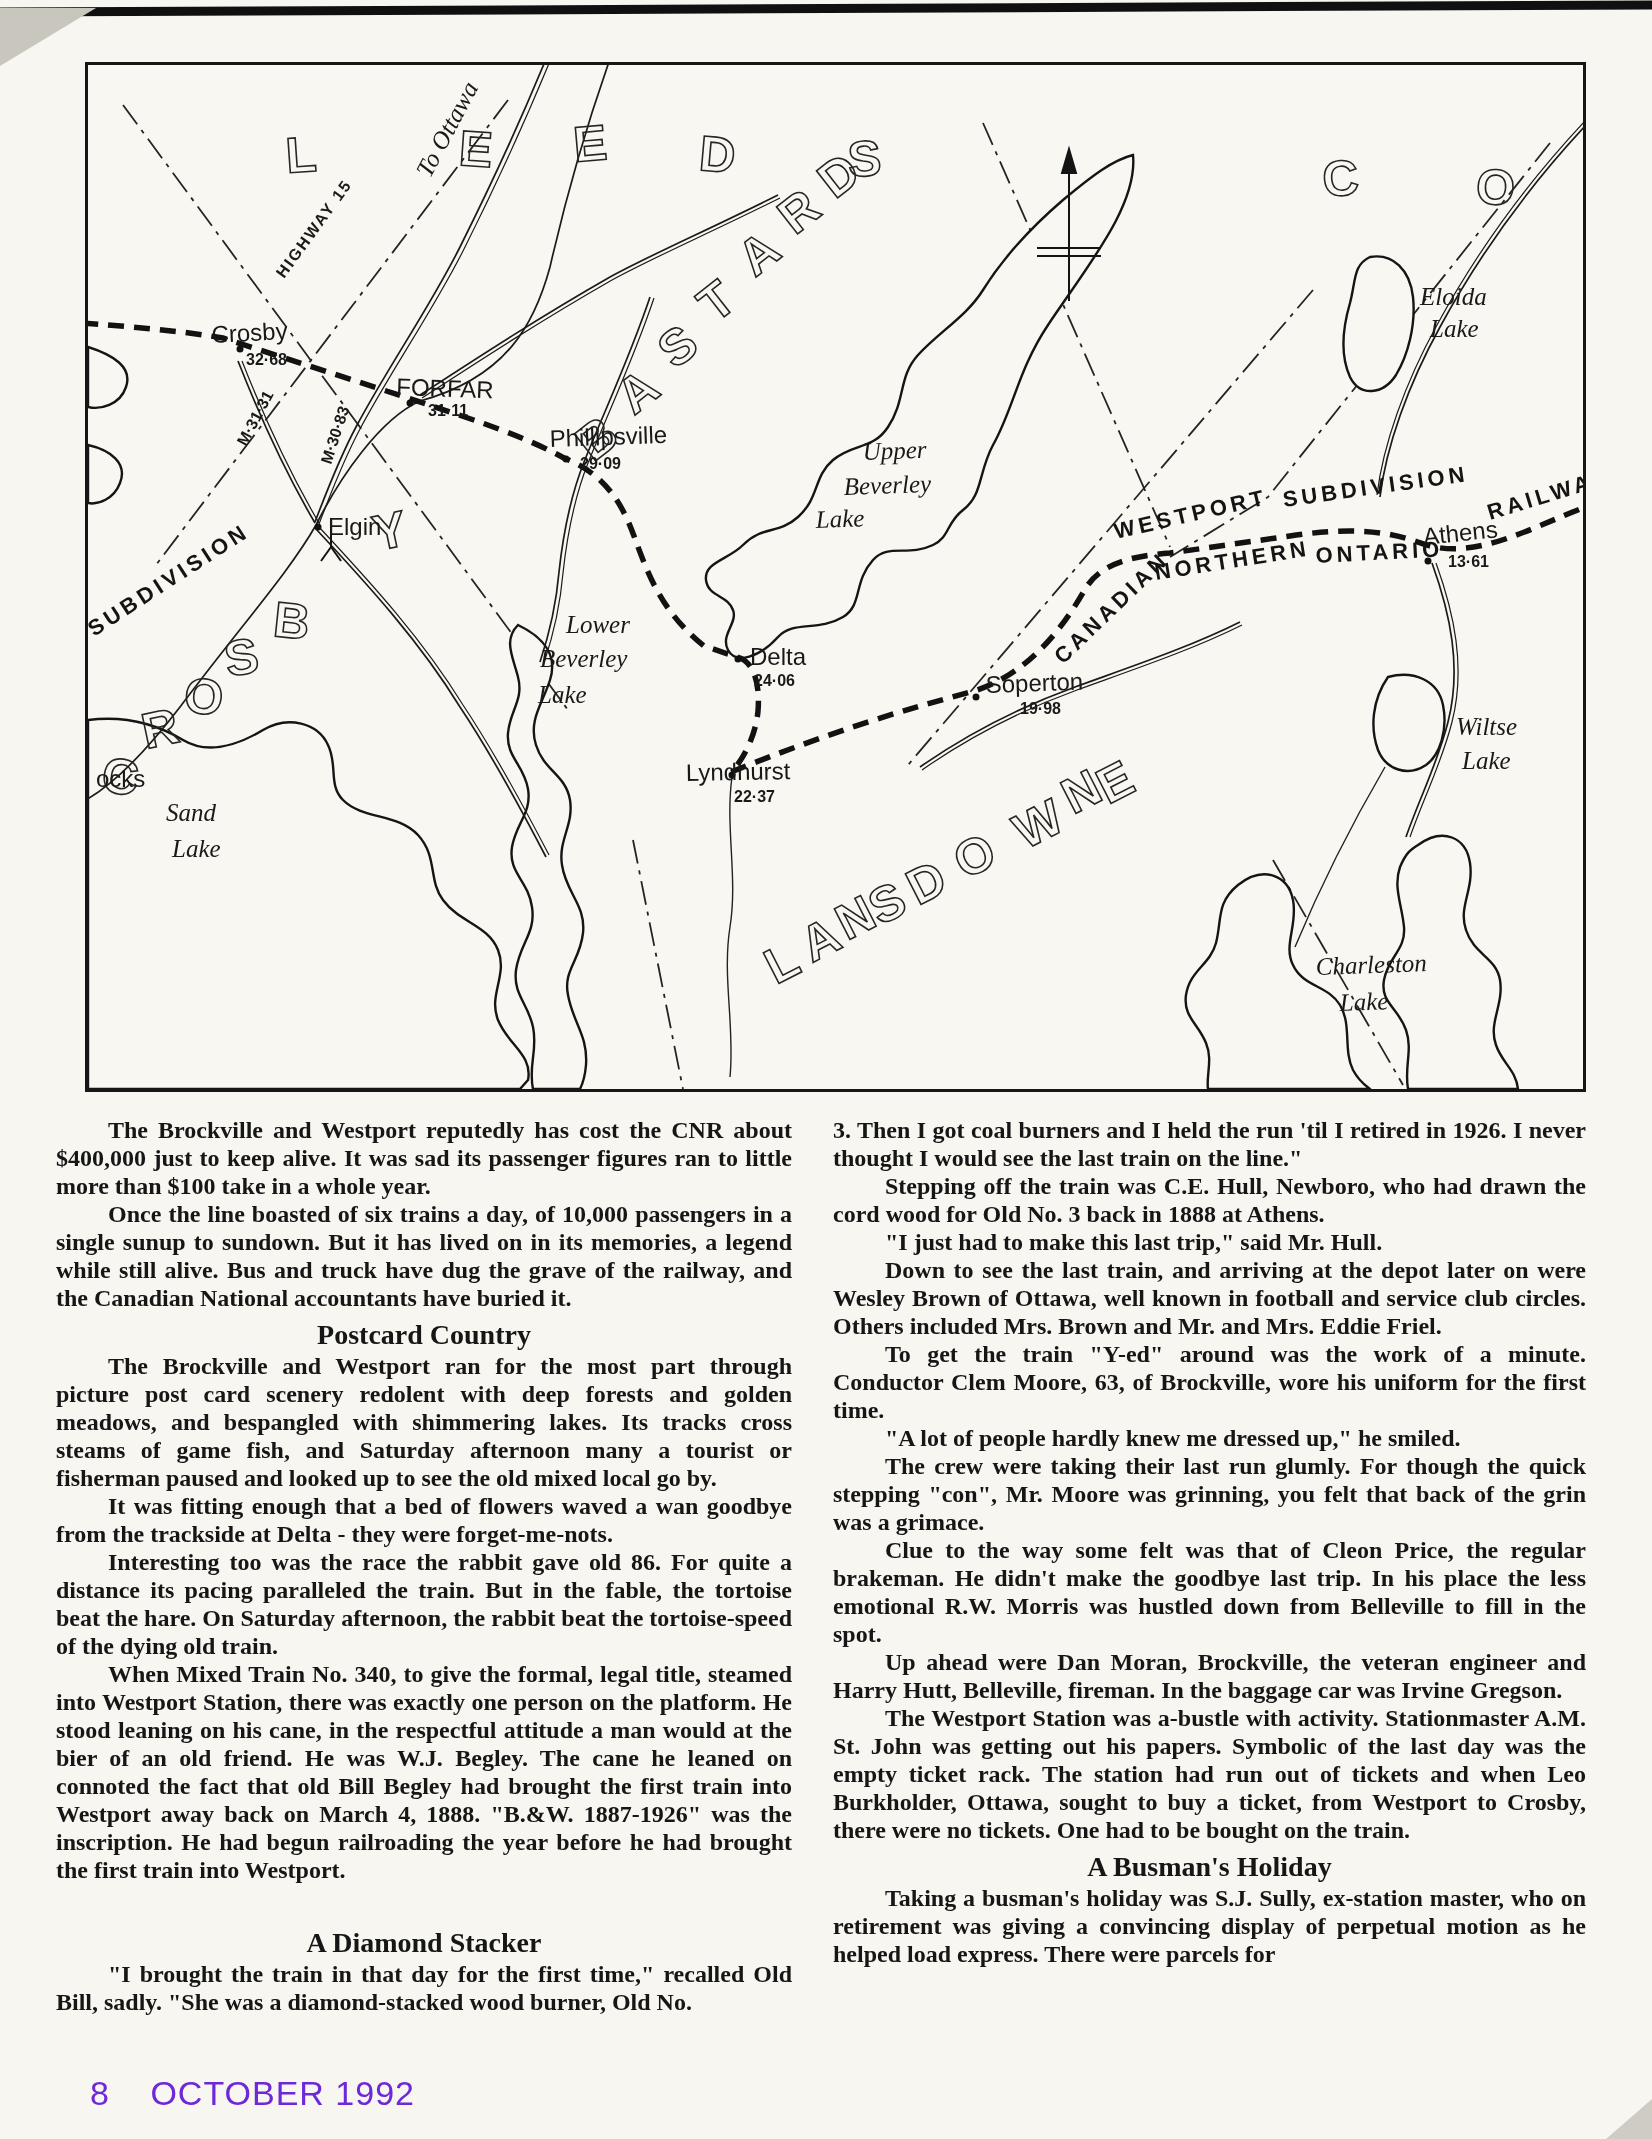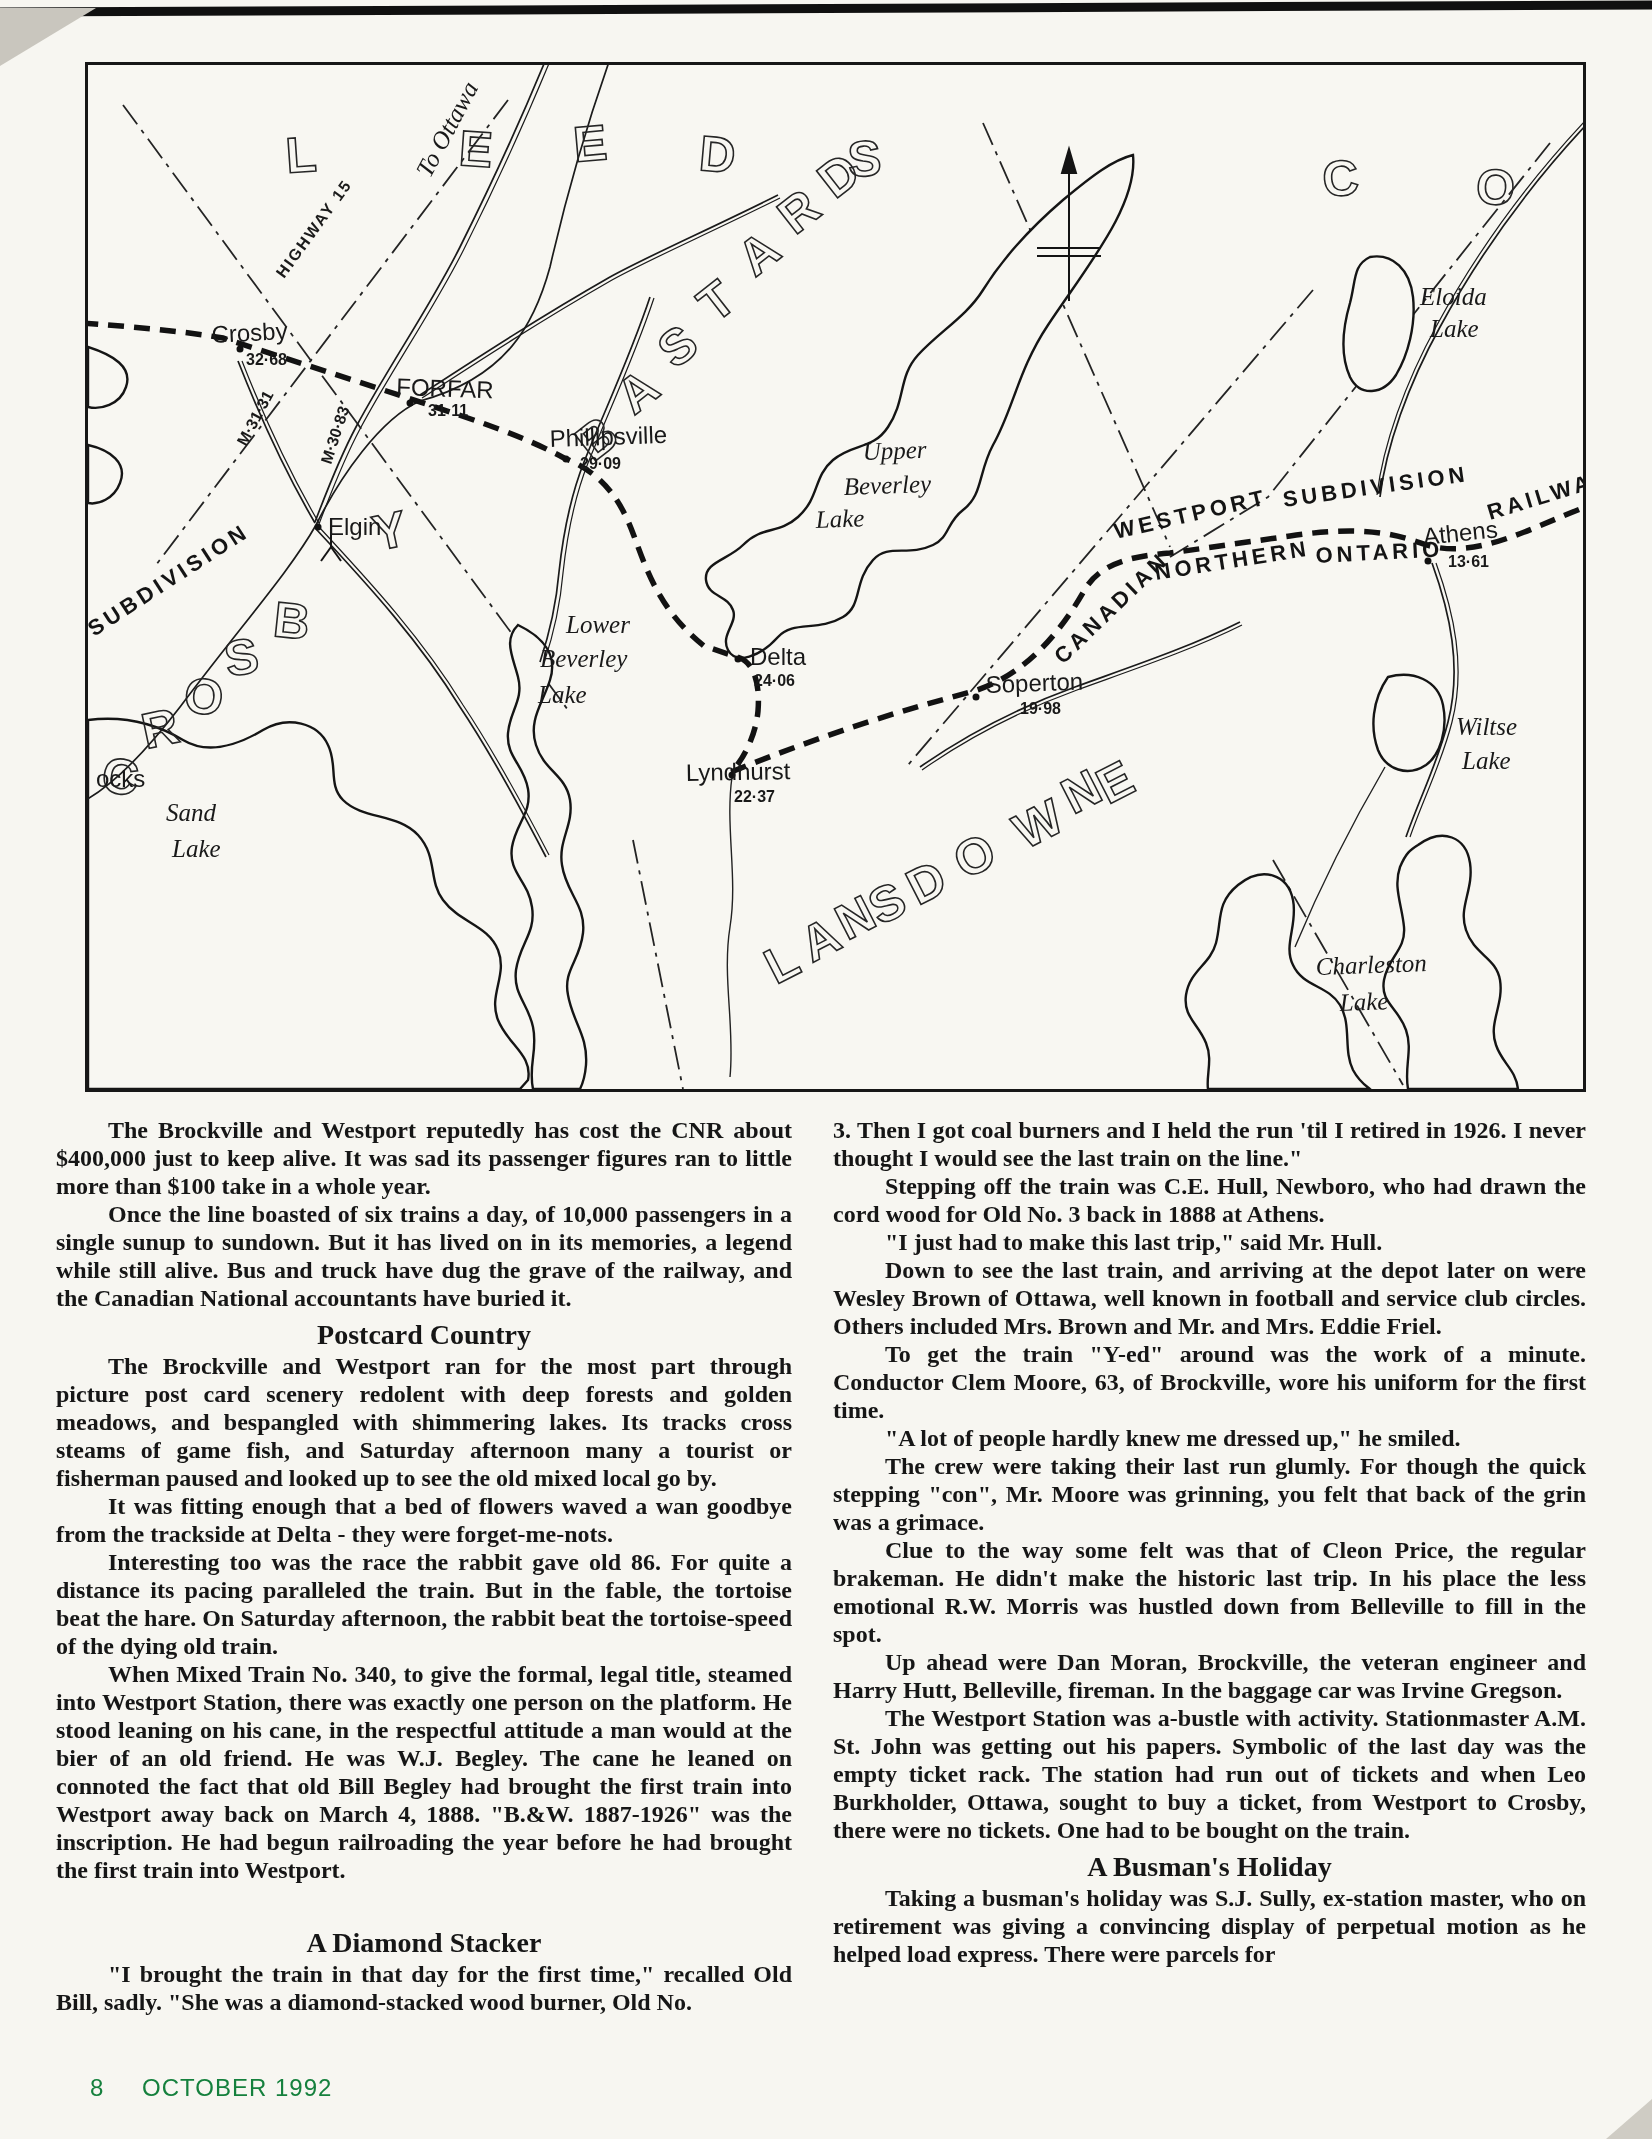--- a/index.html
+++ b/index.html
@@ -38,21 +38,21 @@
   
   .col{position:absolute;top:1116px;font-size:24px;line-height:28px;text-align:justify;}
   .col-left{left:56px;width:736px;}
   .col-right{left:833px;width:753px;}
   .para{margin:0;text-indent:52px;font-weight:bold;}
   .para.noindent{text-indent:0;}
   .heading{margin:8px 0 2px 0;font-size:28px;line-height:30px;text-align:center;font-weight:bold;}
   .heading.gap-big{margin-top:44px;}
   .heading.gap-med{}
   .footer{position:absolute;left:90px;top:2074px;font-family:"Liberation Sans",sans-serif;
-        font-size:24px;color:#15803d;letter-spacing:1px;}
+        font-size:34px;color:#6d28d9;letter-spacing:1px;}
   .footer .issue{margin-left:30px;}
 </style>
 </head>
 <body>
 
 <div class="page">
   <div class="scan-top-edge"></div>
   <div class="torn-corner"></div>
   <div class="fold-br"></div>
 
@@ -219,21 +219,21 @@
   </div>
 
   <div class="col col-right">
     <p class="para noindent">3.  Then I got coal burners and I held the run 'til I retired in 1926.  I never thought I would see the last train on the line."</p>
     <p class="para">Stepping off the train was C.E. Hull, Newboro, who had drawn the cord wood for Old No. 3 back in 1888 at Athens.</p>
     <p class="para">"I just had to make this last trip," said Mr. Hull.</p>
     <p class="para">Down to see the last train, and arriving at the depot later on were Wesley Brown of Ottawa, well known in football and service club circles.  Others included Mrs. Brown and Mr. and Mrs. Eddie Friel.</p>
     <p class="para">To get the train "Y-ed" around was the work of a minute.  Conductor Clem Moore, 63, of Brockville, wore his uniform for the first time.</p>
     <p class="para">"A lot of people hardly knew me dressed up," he smiled.</p>
     <p class="para">The crew were taking their last run glumly.  For though the quick stepping "con", Mr. Moore was grinning, you felt that back of the grin was a grimace.</p>
-    <p class="para">Clue to the way some felt was that of Cleon Price, the regular brakeman.  He didn't make the historic last trip.  In his place the less emotional R.W. Morris was hustled down from Belleville to fill in the spot.</p>
+    <p class="para">Clue to the way some felt was that of Cleon Price, the regular brakeman.  He didn't make the goodbye last trip.  In his place the less emotional R.W. Morris was hustled down from Belleville to fill in the spot.</p>
     <p class="para">Up ahead were Dan Moran, Brockville, the veteran engineer and Harry Hutt, Belleville, fireman.  In the baggage car was Irvine Gregson.</p>
     <p class="para">The Westport Station was a-bustle with activity. Stationmaster A.M. St. John was getting out his papers.  Symbolic of the last day was the empty ticket rack.  The station had run out of tickets and when Leo Burkholder, Ottawa, sought to buy a ticket, from Westport to Crosby, there were no tickets.  One had to be bought on the train.</p>
     <h3 class="heading gap-med">A Busman's Holiday</h3>
     <p class="para">Taking a busman's holiday was S.J. Sully, ex-station master, who on retirement was giving a convincing display of perpetual motion as he helped load express.   There were parcels for</p>
   </div>
 
   <div class="footer">
     <span>8</span>
     <span class="issue">OCTOBER 1992</span>
   </div>

